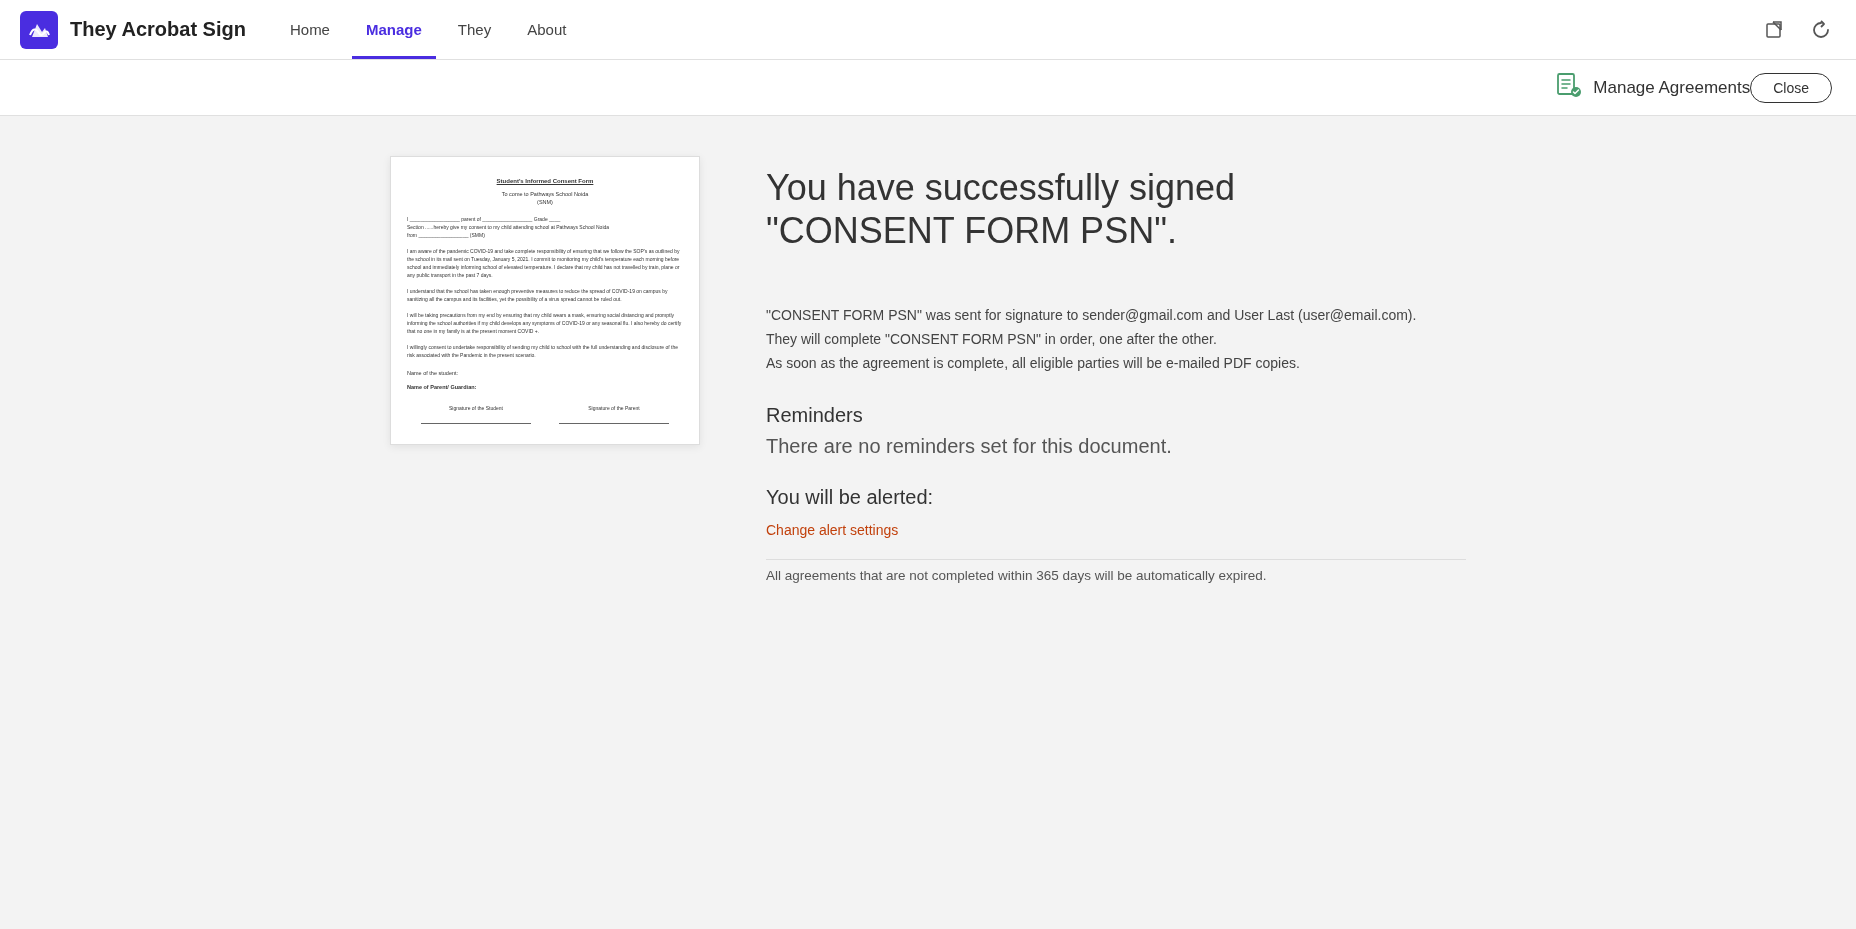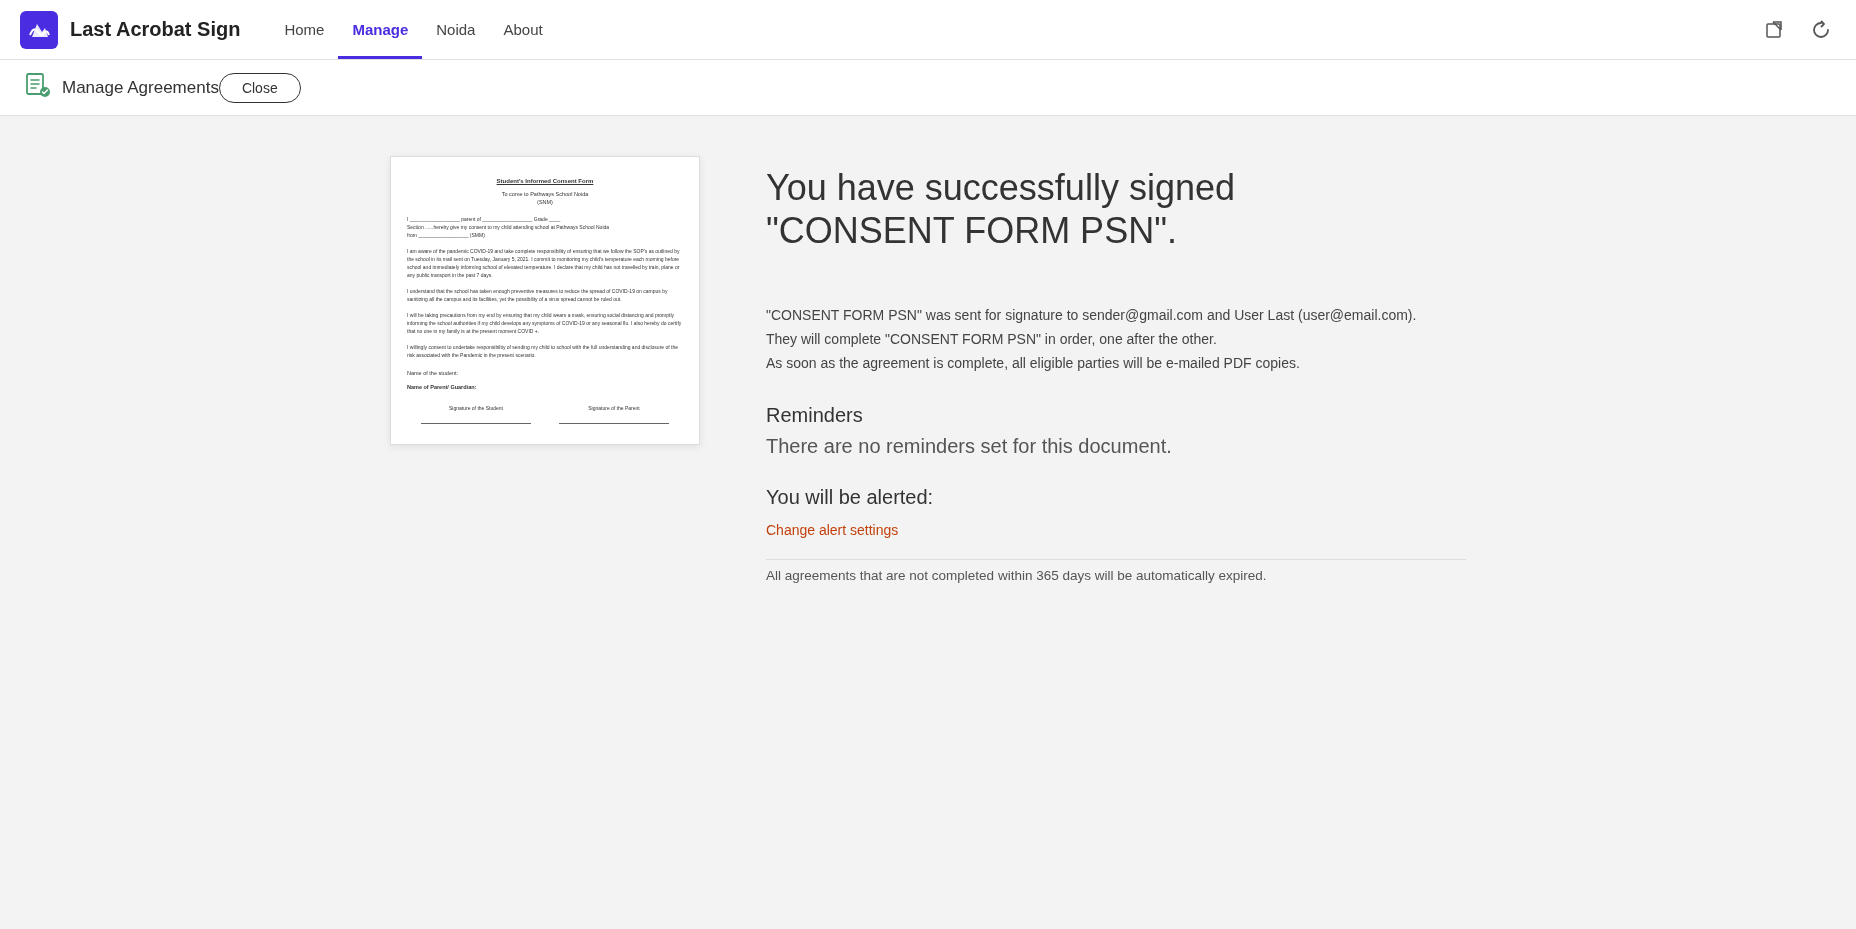--- a/index.html
+++ b/index.html
@@ -35,20 +35,21 @@
     }
     .app-title {
       font-size: 20px;
       font-weight: 600;
       color: #222;
     }
     .nav-items {
       display: flex;
       align-items: flex-end;
       height: 100%;
+      gap: 8px;
     }
     .nav-item {
       padding: 0 14px;
       height: 100%;
       display: flex;
       align-items: center;
       cursor: pointer;
       font-size: 15px;
       color: #444;
       position: relative;
@@ -83,21 +84,21 @@
       color: #555;
       font-size: 18px;
       border: none;
       background: none;
     }
 
     
     .sub-header {
       display: flex;
       align-items: center;
-      justify-content: flex-start;
+      justify-content: flex-end;
       background: #ffffff;
       border-bottom: 1px solid #e0e0e0;
       padding: 0 24px;
       height: 56px;
     }
     .sub-header-left {
       display: flex;
       align-items: center;
       gap: 12px;
     }
@@ -257,26 +258,26 @@
 <body>
 
 <nav class="top-nav">
   <div class="logo-area">
     <div class="logo-icon">
       <svg width="22" height="22" viewBox="0 0 22 22" fill="none">
         <path d="M4 18 L9 5 L14 13 L17 9 L20 18 Z" fill="white" opacity="0.9"></path>
         <path d="M2 16 Q6 6 11 14 Q13 18 16 14 Q19 10 21 16" stroke="white" stroke-width="2" fill="none"></path>
       </svg>
     </div>
-    <span class="app-title">Last Acrobat Sign</span>
+    <span class="app-title">They Acrobat Sign</span>
   </div>
   <div class="nav-items">
     <a class="nav-item">Home</a>
     <a class="nav-item active">Manage</a>
-    <a class="nav-item">Noida</a>
+    <a class="nav-item">They</a>
     <a class="nav-item">About</a>
   </div>
   <div class="nav-right">
     <button class="nav-icon-btn" title="Open in new window">
       <svg width="20" height="20" viewBox="0 0 20 20" fill="none" stroke="#555" stroke-width="1.5">
         <rect x="2" y="4" width="13" height="13" rx="1"></rect>
         <path d="M8 2 h8 v8"></path>
         <path d="M8 2 L16 10" stroke-width="1.5"></path>
       </svg>
     </button>

